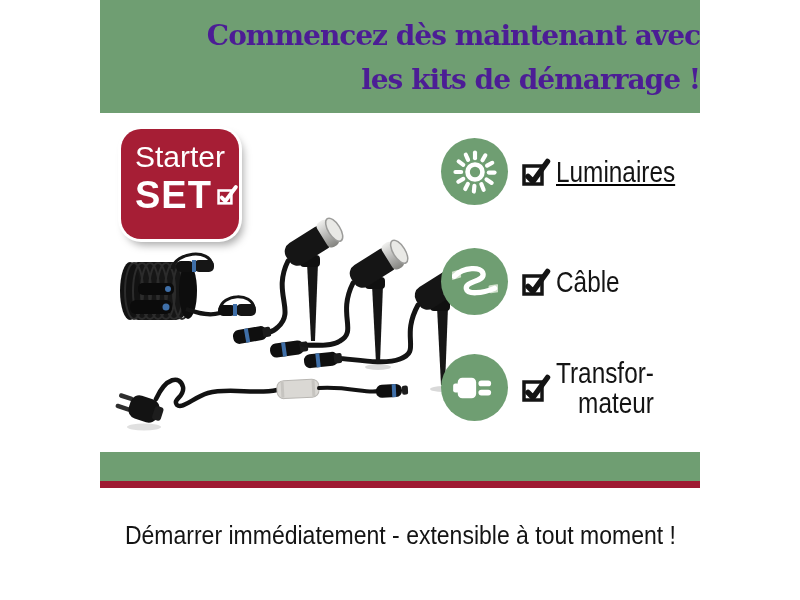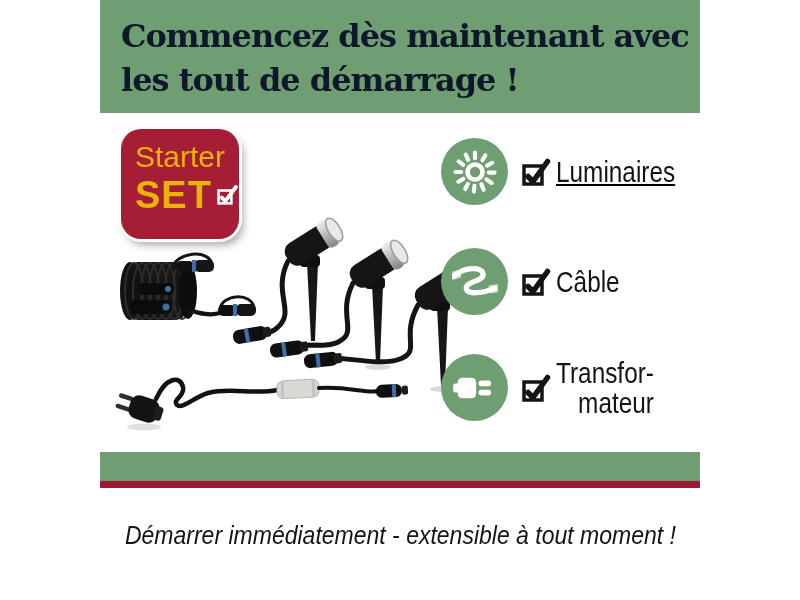--- a/index.html
+++ b/index.html
@@ -10,29 +10,29 @@
   }
 
   
   .header-band {
     position:absolute; left:100px; top:0; width:600px; height:113px;
     background:#6f9e72; padding:14px 0 0 21px;
   }
   .header-band .hline {
     display:block; white-space:nowrap;
     font-family:"DejaVu Serif", serif; font-weight:bold;
-    font-size:32px; line-height:44px; letter-spacing:-1px; color:#0f172a;
+    font-size:28px; line-height:44px; letter-spacing:-1px; color:#4c1d95;text-align:right;
   }
 
   
   .badge {
     position:absolute; left:121px; top:129px; width:118px; height:110px;
     background:#a61e35; border-radius:20px;
     box-shadow:0 0 0 3px #ffffff, 4px 6px 9px rgba(0,0,0,0.35);
-    padding:12px 0 0 14px; color:#eab308;
+    padding:12px 0 0 14px; color:#ffffff;
   }
   .badge-title { font-size:30px; line-height:32px; font-weight:normal; letter-spacing:0; }
   .badge-row { display:flex; align-items:center; gap:4px; margin-top:2px; }
   .badge-sub { font-size:38px; font-weight:bold; letter-spacing:1px; line-height:40px; }
 
   
   .products { position:absolute; left:100px; top:113px; width:600px; height:339px; }
 
   
   .feature { position:absolute; left:441px; display:flex; align-items:center; }
@@ -49,32 +49,32 @@
     transform:scaleX(0.84); transform-origin:left center; white-space:nowrap;
   }
 
   
   .bottom-band { position:absolute; left:100px; top:452px; width:600px; height:29px; background:#6f9e72; }
   .red-line    { position:absolute; left:100px; top:481px; width:600px; height:7px;  background:#9e1a32; }
 
   
   .footer-tagline {
     position:absolute; left:100px; top:521px; width:600px; text-align:center;
-    font-size:25px; color:#141414; white-space:nowrap;font-style:italic;
+    font-size:25px; color:#141414; white-space:nowrap;
   }
   .footer-tagline span { display:inline-block; transform:scaleX(0.92); transform-origin:center; }
 </style>
 </head>
 <body>
 
 <div class="canvas">
 
   <div class="header-band">
     <span class="hline">Commencez dès maintenant avec</span>
-    <span class="hline">les tout de démarrage !</span>
+    <span class="hline">les kits de démarrage !</span>
   </div>
 
   <div class="badge">
     <div class="badge-title">Starter</div>
     <div class="badge-row">
       <span class="badge-sub">SET</span>
       <svg width="38" height="38" viewBox="0 0 36 36">
         <rect x="4" y="11" width="20" height="20" fill="none" stroke="#ffffff" stroke-width="4"></rect>
         <path d="M9 22 L14.5 27.5 L31 5.5" fill="none" stroke="#ffffff" stroke-width="6" stroke-linecap="round" stroke-linejoin="round"></path>
       </svg>

